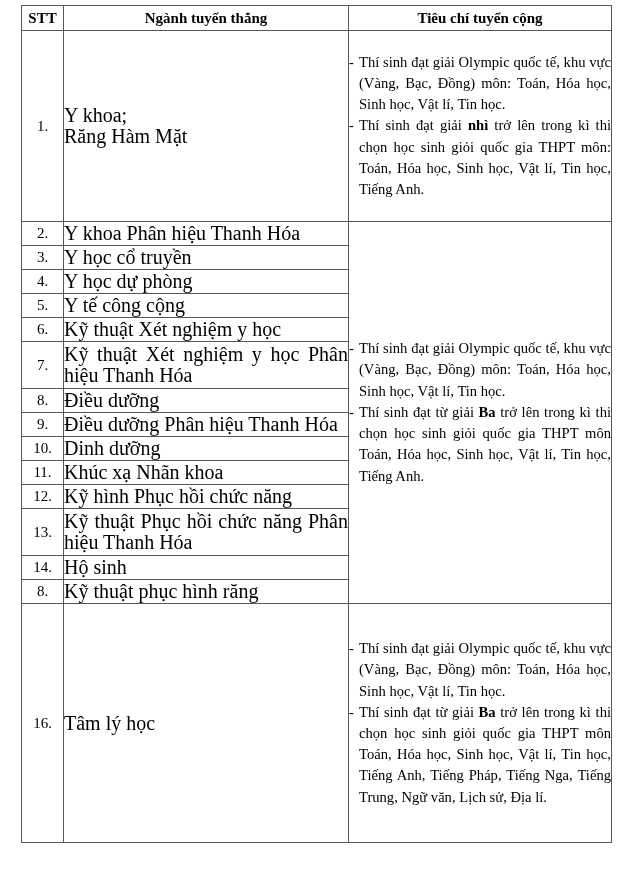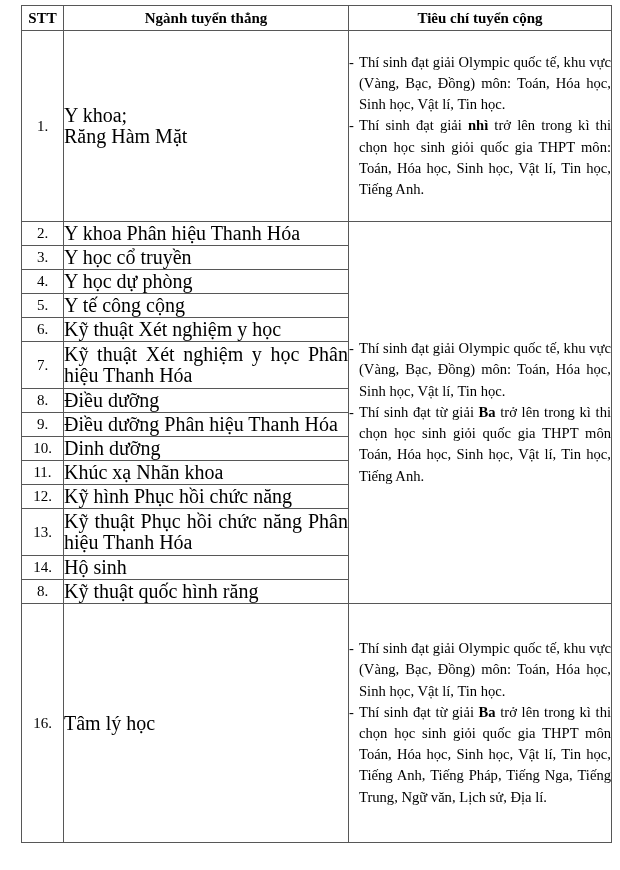--- a/index.html
+++ b/index.html
@@ -223,21 +223,21 @@
         <tr class="r-double">
           <td class="stt">13.</td>
           <td class="major justified">Kỹ thuật Phục hồi chức năng Phân hiệu Thanh Hóa</td>
         </tr>
         <tr class="r-single">
           <td class="stt">14.</td>
           <td class="major">Hộ sinh</td>
         </tr>
         <tr class="r-single">
           <td class="stt">8.</td>
-          <td class="major">Kỹ thuật quốc hình răng</td>
+          <td class="major">Kỹ thuật phục hình răng</td>
         </tr>
 
         <tr class="r-last">
           <td class="stt">16.</td>
           <td class="major">Tâm lý học</td>
           <td class="crit">
             <ul class="crit-list">
                 <li><span>Thí sinh đạt giải Olympic quốc tế, khu vực (Vàng, Bạc, Đồng) môn: Toán, Hóa học, Sinh học, Vật lí, Tin học.</span></li>
                 <li><span>Thí sinh đạt từ giải </span><span class="bold">Ba</span><span> trở lên trong kì thi chọn học sinh giỏi quốc gia THPT môn Toán, Hóa học, Sinh học, Vật lí, Tin học, Tiếng Anh, Tiếng Pháp, Tiếng Nga, Tiếng Trung, Ngữ văn, Lịch sử, Địa lí.</span></li>
               </ul>

